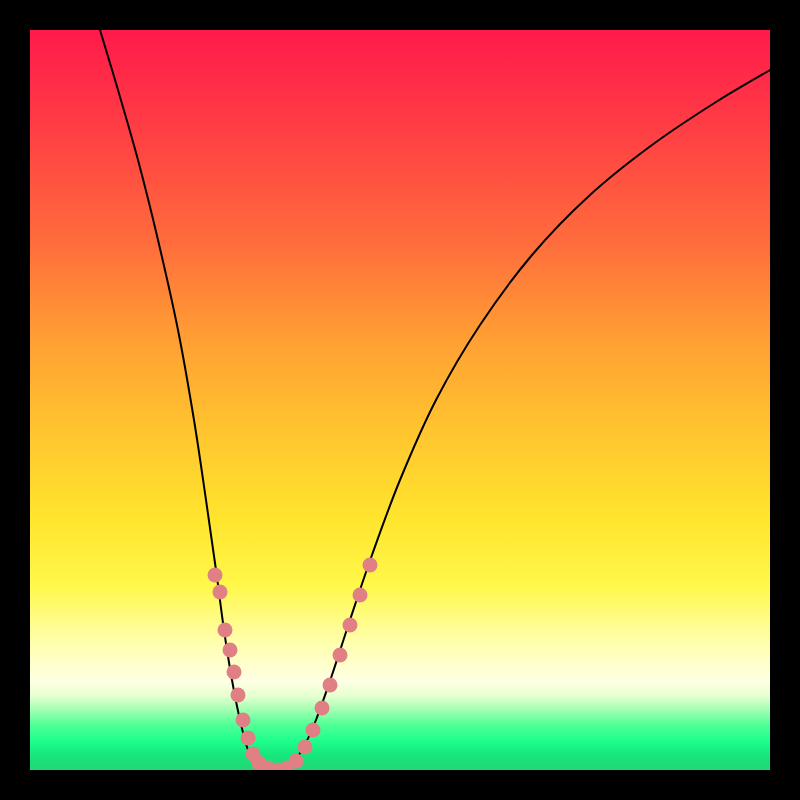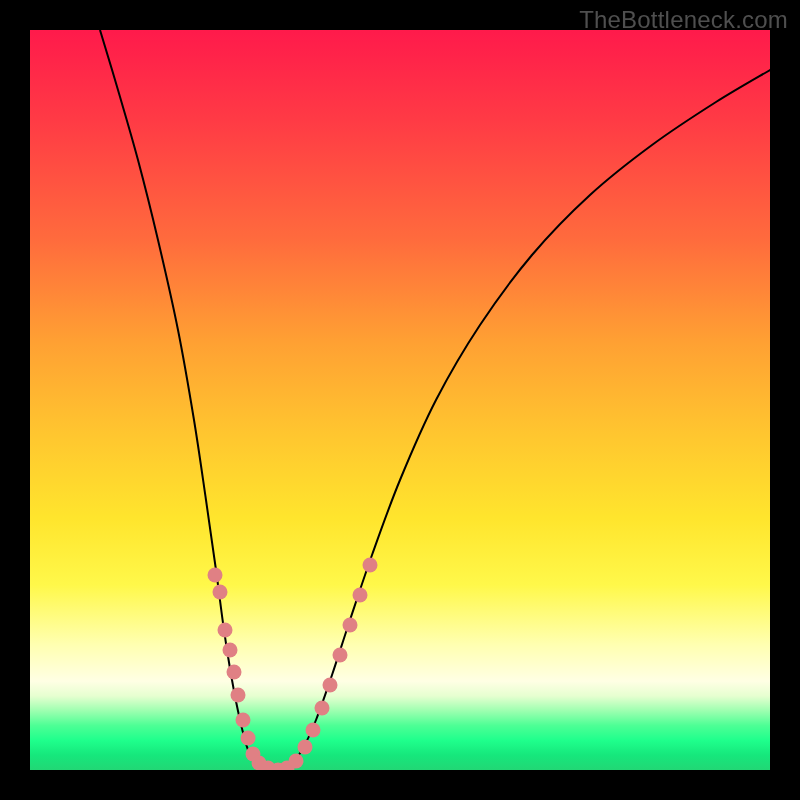--- a/index.html
+++ b/index.html
@@ -71,21 +71,20 @@
   .dot {
     fill: #e08084;
     stroke: none;
   }
 </style>
 </head>
 <body>
 
 <div class="frame">
 
-  <div class="watermark">TheBottleneck.com</div>
 
   <div class="plot"></div>
 
   <svg class="overlay" viewBox="0 0 740 740" preserveAspectRatio="none">
     <path id="curve-path" class="curve" d="M 70 0 C 73 10 81.66666666666667 38.33333333333333 88 60 C 94.33333333333333 81.66666666666667 101.33333333333333 105 108 130 C 114.66666666666667 155 121.33333333333333 181.66666666666666 128 210 C 134.66666666666666 238.33333333333334 142 270 148 300 C 154 330 159.33333333333334 361.6666666666667 164 390 C 168.66666666666666 418.3333333333333 172.33333333333334 445 176 470 C 179.66666666666666 495 183 518.3333333333334 186 540 C 189 561.6666666666666 191.33333333333334 581.6666666666666 194 600 C 196.66666666666666 618.3333333333334 199.33333333333334 635 202 650 C 204.66666666666666 665 207.33333333333334 678.3333333333334 210 690 C 212.66666666666666 701.6666666666666 215.33333333333334 712.5 218 720 C 220.66666666666666 727.5 223 731.6666666666666 226 735 C 229 738.3333333333334 232.33333333333334 739.1666666666666 236 740 C 239.66666666666666 740.8333333333334 244 740.8333333333334 248 740 C 252 739.1666666666666 256 738.3333333333334 260 735 C 264 731.6666666666666 267.6666666666667 727.5 272 720 C 276.3333333333333 712.5 281 702.5 286 690 C 291 677.5 296.3333333333333 661.6666666666666 302 645 C 307.6666666666667 628.3333333333334 313.3333333333333 610 320 590 C 326.6666666666667 570 333.6666666666667 548.3333333333334 342 525 C 350.3333333333333 501.6666666666667 359.3333333333333 475.8333333333333 370 450 C 380.6666666666667 424.1666666666667 392.6666666666667 395.8333333333333 406 370 C 419.3333333333333 344.1666666666667 434 319.1666666666667 450 295 C 466 270.8333333333333 483.6666666666667 246.66666666666666 502 225 C 520.3333333333334 203.33333333333334 540 183.33333333333334 560 165 C 580 146.66666666666666 601 130.5 622 115 C 643 99.5 666.3333333333334 84.5 686 72 C 705.6666666666666 59.5 731 45.333333333333336 740 40 C 749 34.666666666666664 740 40 740 40"></path>
     <g id="dots-group">
         <circle cx="185" cy="545" r="7.5" class="dot"></circle>
         <circle cx="190" cy="562" r="7.5" class="dot"></circle>
         <circle cx="195" cy="600" r="7.5" class="dot"></circle>
         <circle cx="200" cy="620" r="7.5" class="dot"></circle>

